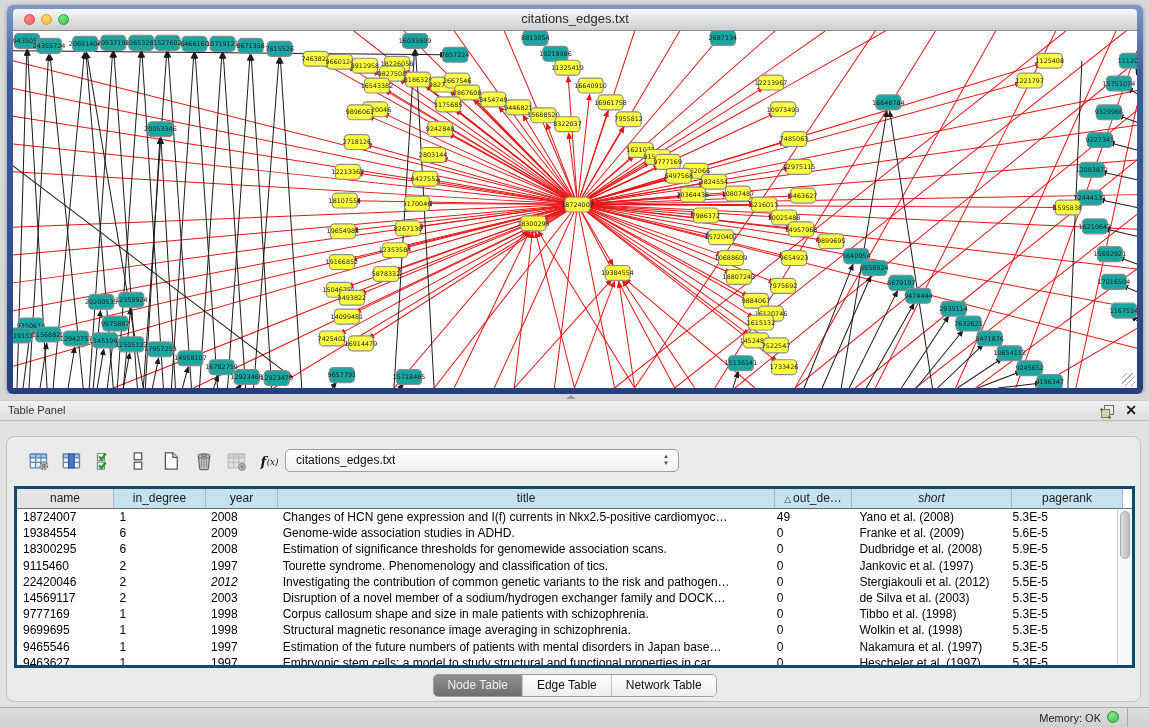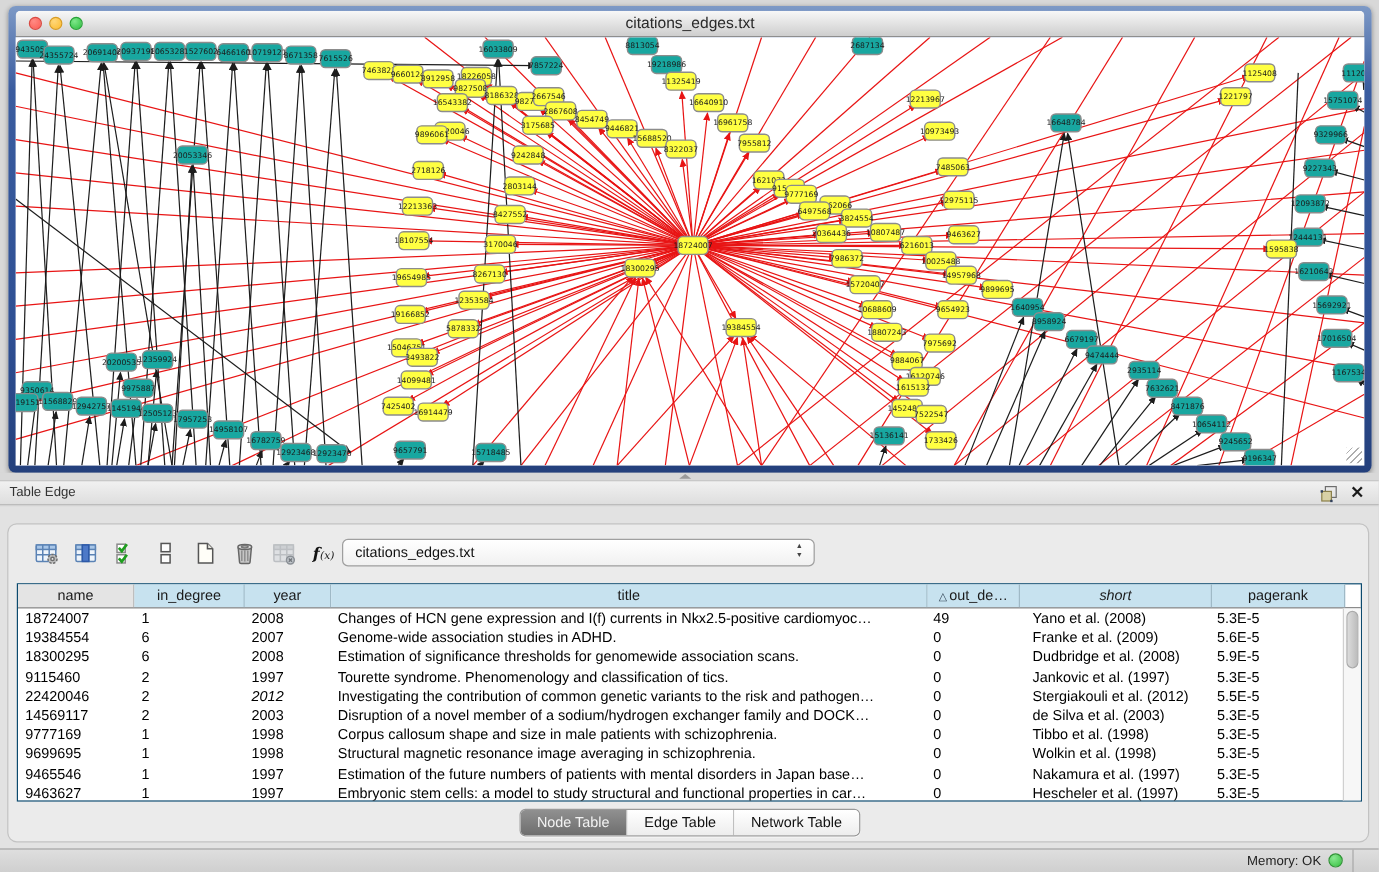--- a/index.html
+++ b/index.html
@@ -34,21 +34,21 @@
     border:1px solid #c2c2c2;border-radius:8px;box-sizing:border-box;}
   
   #toolbar{position:absolute;left:26px;top:448px;height:26px;display:flex;align-items:center;gap:7px;}
   .tb-icon{width:26px;height:24px;display:flex;align-items:center;justify-content:center;cursor:pointer;}
   .tb-icon svg{width:20px;height:20px;}
   #table-combo{position:absolute;left:285px;top:449px;width:394px;height:23px;box-sizing:border-box;
     border:1px solid #9f9f9f;border-radius:5px;background:linear-gradient(#ffffff,#f1f1f1);
     font-size:12px;color:#111;line-height:21px;padding-left:10px;cursor:pointer;box-shadow:inset 0 1px 0 #fff;}
   #combo-arrows{position:absolute;right:9px;top:3px;font-size:6px;line-height:7px;color:#444;text-align:center;}
   
-  #data-table{position:absolute;left:14px;top:486px;width:1121px;height:182px;border:1px solid #0c4a6e;
+  #data-table{position:absolute;left:14px;top:486px;width:1121px;height:182px;border:3px solid #0c4a6e;
     background:#fff;box-sizing:border-box;font-size:12px;}
   #thead{display:flex;height:20px;border-bottom:1px solid #6f6f6f;box-sizing:border-box;}
   .th{box-sizing:border-box;background:#c7e2ef;border-right:1px solid #9fb9c6;color:#1a1a1a;
     text-align:center;line-height:19px;font-size:12px;overflow:hidden;white-space:nowrap;}
   .th.gray{background:#e4e4e4;border-right:1px solid #b5b5b5;}
   .sort-tri{font-size:9px;color:#345;margin-right:2px;}
   #tbody{position:absolute;left:0;top:20px;right:15px;bottom:0;overflow:hidden;}
   .tr{display:flex;height:16.2px;line-height:16.2px;cursor:default;}
   .td{box-sizing:border-box;padding-left:6px;overflow:hidden;white-space:nowrap;color:#000;}
   .td.short-col{padding-left:12px;}
@@ -800,21 +800,21 @@
       </svg>
     <div id="resize-grip"></div>
   </div>
 </div>
 
 <div id="splitter">
   <div id="splitter-handle"></div>
 </div>
 
 <div id="panel-header">
-  <span id="panel-title">Table Edge</span>
+  <span id="panel-title">Table Panel</span>
   <svg id="float-icon" viewBox="0 0 15 15">
     <rect x="4.5" y="1.5" width="9" height="9" fill="none" stroke="#6d6d6d"></rect>
     <rect x="1.5" y="5.5" width="8" height="8" fill="#d8d1a6" stroke="#8a7f4a"></rect>
     <rect x="0.5" y="4.5" width="2" height="2" fill="#31405c"></rect>
     <rect x="8.5" y="12.5" width="2" height="2" fill="#31405c"></rect>
   </svg>
   <span id="panel-close">✕</span>
 </div>
 
 <div id="panel-body">
@@ -907,21 +907,21 @@
         <div class="td" style="width: 92px;">1</div>
         <div class="td" style="width: 72px;">2008</div>
         <div class="td" style="width: 497px;">Changes of HCN gene expression and I(f) currents in Nkx2.5-positive cardiomyoc…</div>
         <div class="td" style="width: 77px;">49</div>
         <div class="td short-col" style="width: 160px;">Yano et al. (2008)</div>
         <div class="td" style="width: 111px;">5.3E-5</div>
       </div>
       <div class="tr">
         <div class="td" style="width: 97px;">19384554</div>
         <div class="td" style="width: 92px;">6</div>
-        <div class="td" style="width: 72px;">2007</div>
+        <div class="td" style="width: 72px;">2009</div>
         <div class="td" style="width: 497px;">Genome-wide association studies in ADHD.</div>
         <div class="td" style="width: 77px;">0</div>
         <div class="td short-col" style="width: 160px;">Franke et al. (2009)</div>
         <div class="td" style="width: 111px;">5.6E-5</div>
       </div>
       <div class="tr">
         <div class="td" style="width: 97px;">18300295</div>
         <div class="td" style="width: 92px;">6</div>
         <div class="td" style="width: 72px;">2008</div>
         <div class="td" style="width: 497px;">Estimation of significance thresholds for genomewide association scans.</div>

